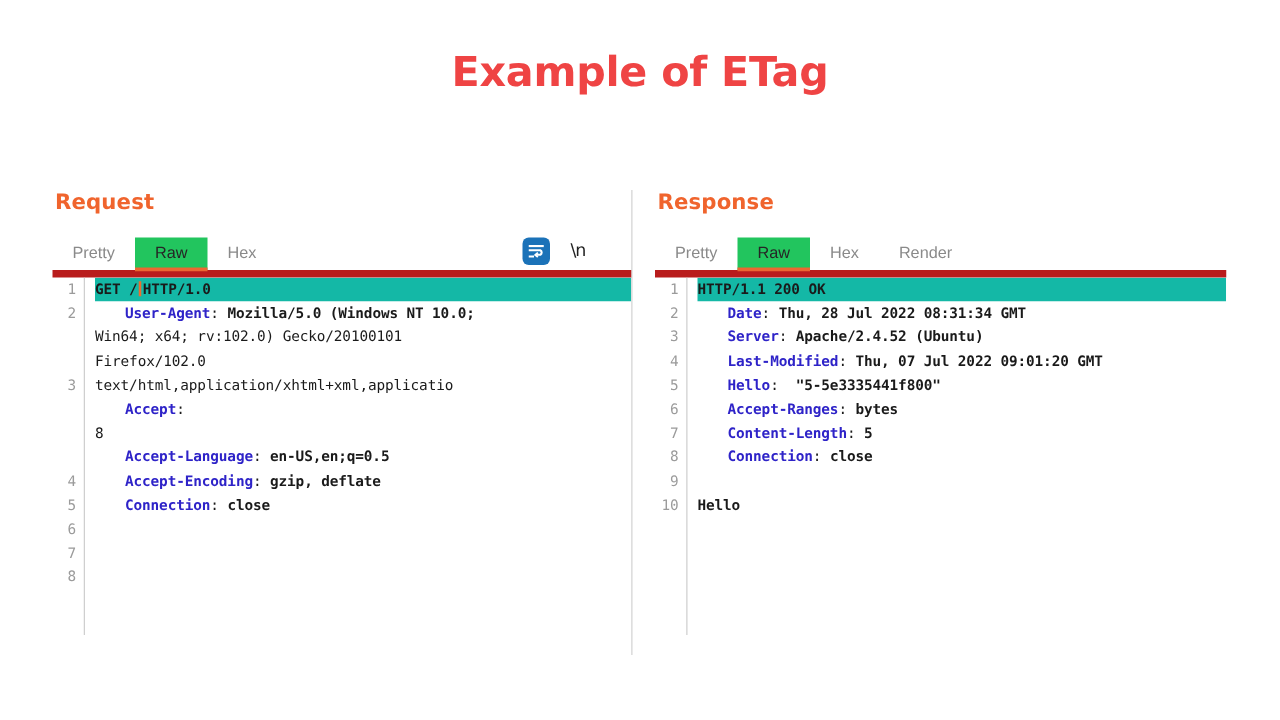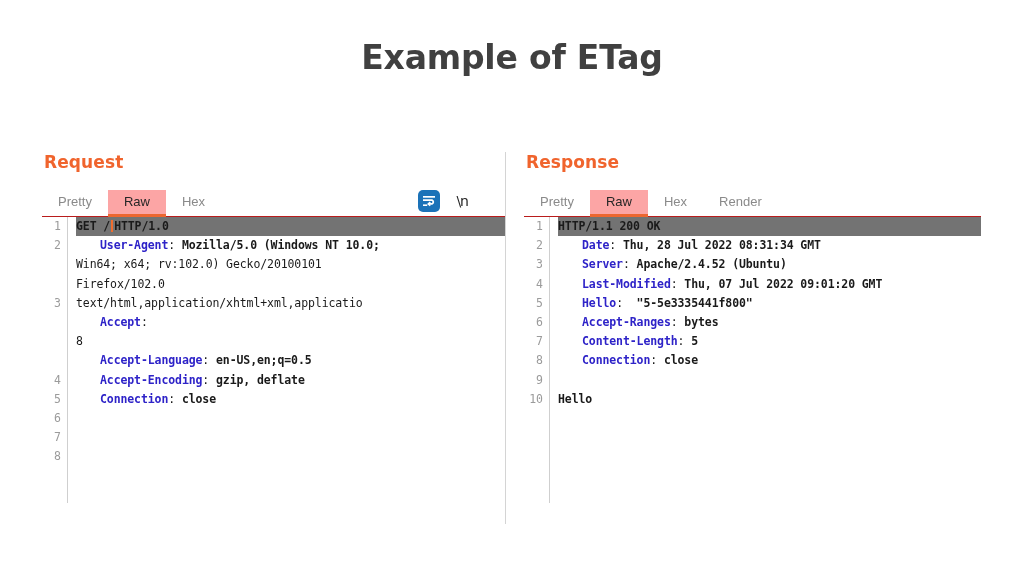--- a/index.html
+++ b/index.html
@@ -18,21 +18,21 @@
   
   .slide-title {
     position: absolute;
     top: 38px;
     left: 0;
     width: 1024px;
     text-align: center;
     font-family: "DejaVu Sans", sans-serif;
     font-size: 33px;
     font-weight: bold;
-    color: #404040;
+    color: #ef4444;
     letter-spacing: -0.2px;
   }
 
   
   .capture {
     position: absolute;
     left: 42px;
     top: 152px;
     width: 940px;
     height: 372px;
@@ -68,38 +68,38 @@
     margin: 0 0 14px 2px;
     letter-spacing: 0.1px;
   }
 
   
   .tabstrip {
     position: relative;
     display: flex;
     align-items: flex-end;
     height: 30px;
-    border-bottom: 1px solid #b91c1c;
+    border-bottom: 6px solid #b91c1c;
   }
   .tabs {
     display: flex;
     align-items: flex-end;
   }
   .tab {
     position: relative;
     font-size: 13px;
     color: #8a8a8a;
     padding: 4px 16px 7px 16px;
     cursor: pointer;
     white-space: nowrap;
     line-height: 15px;
   }
   .tab.active {
     color: #262626;
-    background: #fca5a5;
+    background: #22c55e;
   }
   .tab.active::after {
     content: "";
     position: absolute;
     left: 0; right: 0;
     bottom: -1px;
     height: 3px;
     background: #ec6731;
   }
 
@@ -178,21 +178,21 @@
   .code .row {
     font-family: "DejaVu Sans Mono", monospace;
     font-size: 11.5px;
     line-height: 19.2px;
     height: 19.2px;
     color: #1a1a1a;
     white-space: pre;
     letter-spacing: -0.1px;
   }
   .code .row.hl {
-    background: #737373;
+    background: #14b8a6;
   }
   .hdr-name { color: #2e23c8; font-weight: bold; margin-left: 24px; }
   .hdr-colon { color: #1a1a1a; }
   .val { color: #1a1a1a; font-weight: bold; margin-top: 14px; }
   .plain { color: #1a1a1a; font-weight: bold; }
   .cursor {
     display: inline-block;
     width: 2px;
     height: 12px;
     background: #ef6c2e;

